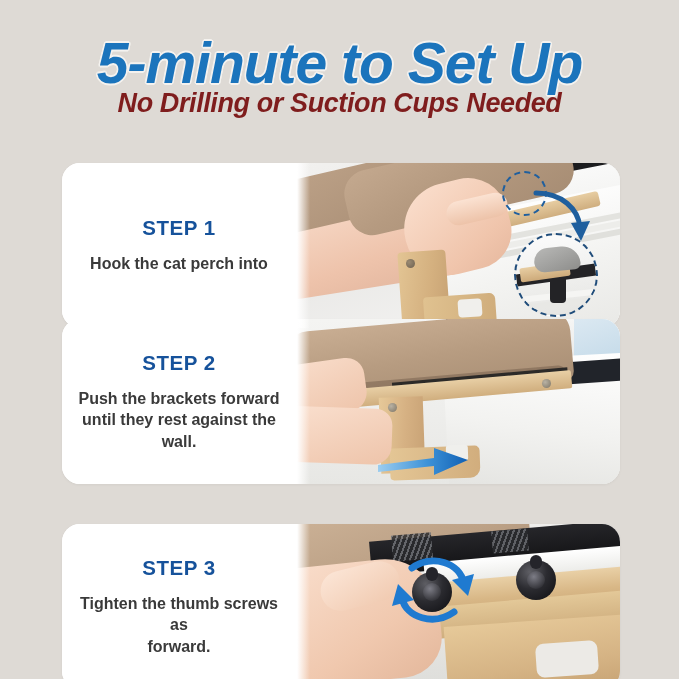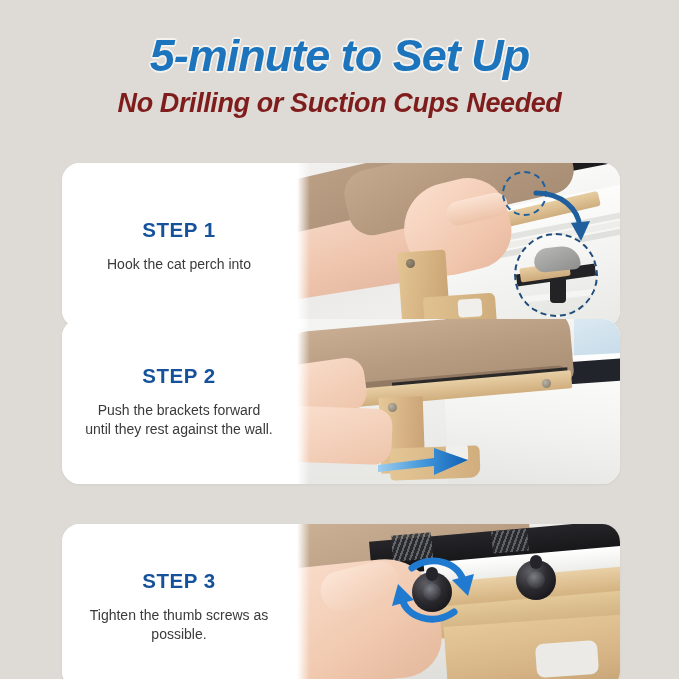--- a/index.html
+++ b/index.html
@@ -9,21 +9,21 @@
     font-family:"Liberation Sans", sans-serif;
     overflow:hidden;
     position:relative;
   }
   .page{position:relative;width:679px;height:679px;}
 
   
   .header{position:absolute;left:0;top:0;width:679px;height:130px;}
   .headline{
     position:absolute;left:0;top:30px;width:679px;text-align:center;
-    font-size:45px;font-weight:bold;font-style:italic;
+    font-size:57px;font-weight:bold;font-style:italic;
     color:#1b74bc;letter-spacing:-1px;
     text-shadow:
        1.6px 0 0 #f4f2ef, -1.6px 0 0 #f4f2ef,
        0 1.6px 0 #f4f2ef, 0 -1.6px 0 #f4f2ef,
        1.2px 1.2px 0 #f4f2ef, -1.2px 1.2px 0 #f4f2ef,
        1.2px -1.2px 0 #f4f2ef, -1.2px -1.2px 0 #f4f2ef;
     white-space:nowrap;
   }
   .subhead{
     position:absolute;left:0;top:88px;width:679px;text-align:center;
@@ -44,22 +44,23 @@
   .textpane{
     position:absolute;left:0;top:0;width:234px;height:165px;
     display:flex;flex-direction:column;align-items:center;justify-content:center;
     background:#fff;z-index:3;
   }
   .step-title{
     font-size:20.5px;font-weight:bold;color:#16529b;
     letter-spacing:0.5px;margin-bottom:13px;
   }
   .step-desc{
-    font-size:14px;color:#3a3a3a;line-height:1.35;text-align:center;
+    font-size:16px;color:#3a3a3a;line-height:1.35;text-align:center;
     width:210px;
+    font-weight:bold;
   }
 
   
   .photo{
     position:absolute;left:234px;top:0;width:324px;height:165px;
     overflow:hidden;
   }
 
   
   .p1-bg{position:absolute;inset:0;background:
@@ -318,21 +319,21 @@
       </svg>
       <div class="photofadeL"></div>
     </div>
   </div>
 
   <div class="card" id="card3">
     <div class="textpane">
       <div class="step-title">STEP 3</div>
       <div class="step-desc">
         <div>Tighten the thumb screws as</div>
-        <div>possible.</div>
+        <div>forward.</div>
       </div>
     </div>
     <div class="photo">
       <div class="p3-bg"></div>
       <div class="p3-sill"></div>
       <div class="p3-cush"></div>
       <div class="p3-black"></div>
       <div class="p3-mesh"></div>
       <div class="p3-mesh2"></div>
       <div class="p3-white"></div>

